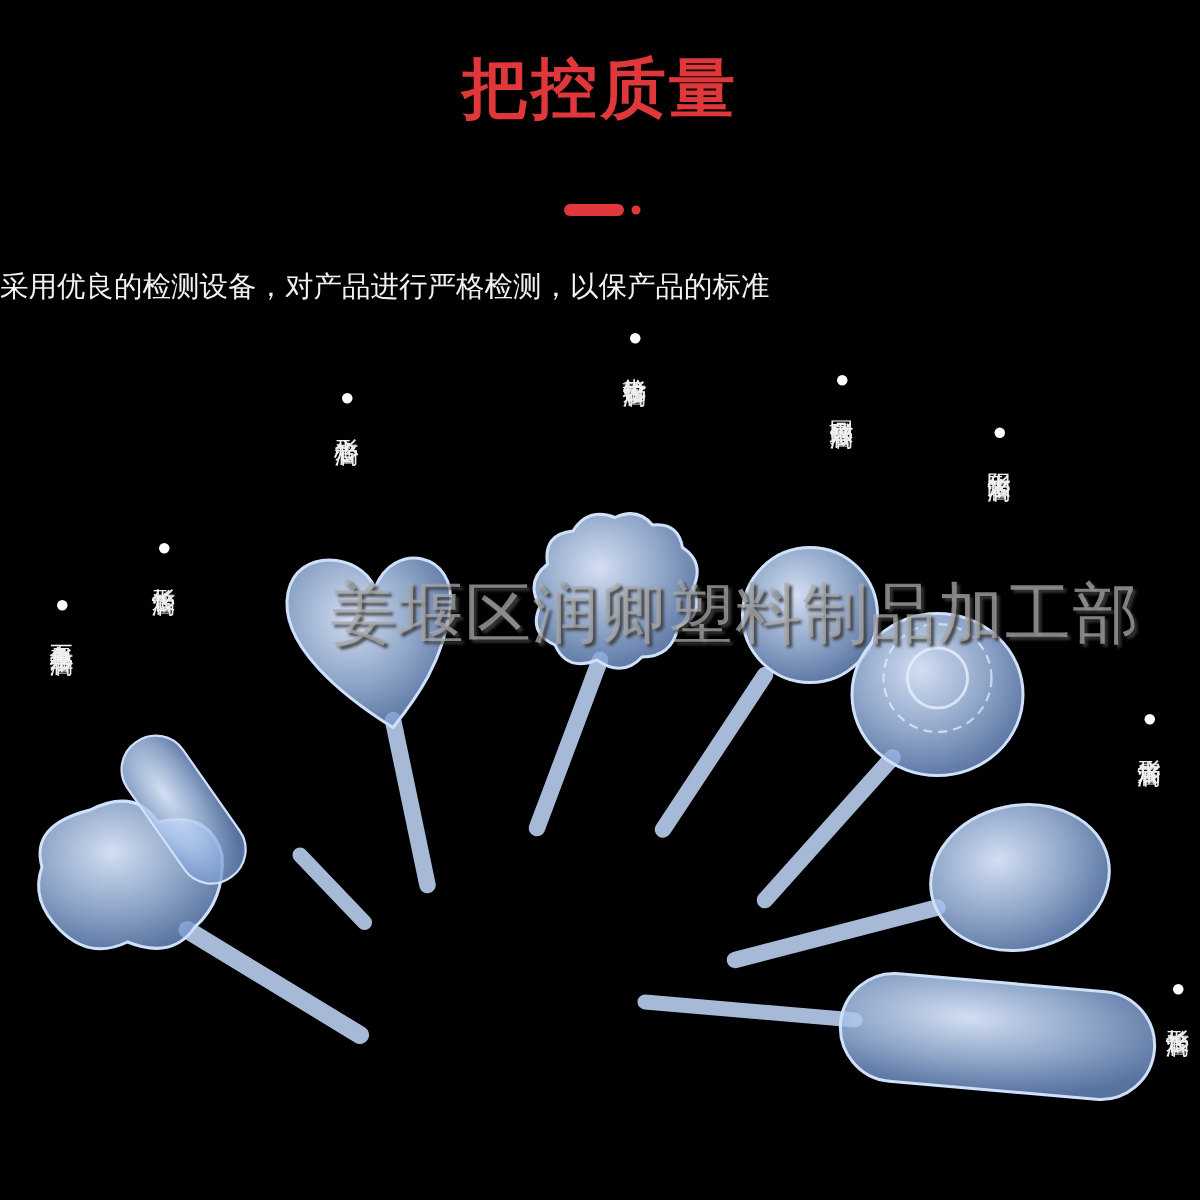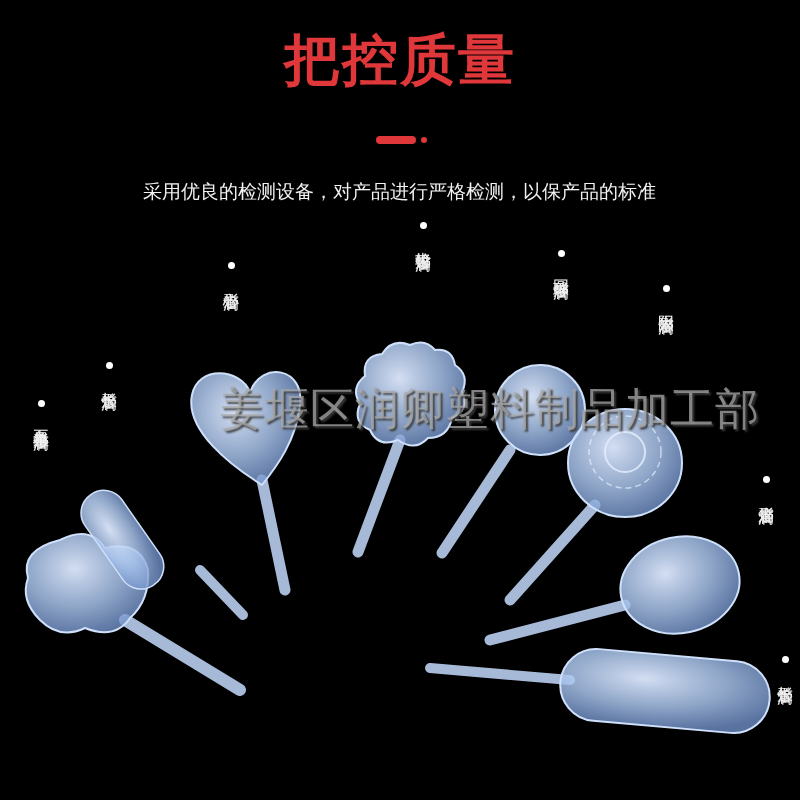--- a/index.html
+++ b/index.html
@@ -1,22 +1,22 @@
 <!DOCTYPE html>
 <html><head>
 <meta charset="utf-8">
 <style>
   html, body { margin:0; padding:0; background:#000; }
   body { width:800px; height:800px; position:relative; overflow:hidden;
          font-family:"DejaVu Sans", sans-serif; color:#fff; }
   .title { position:absolute; left:0; width:800px; top:24px; text-align:center;
-           font-size:56px; font-weight:bold; color:#e0383a; letter-spacing:2px; line-height:72px; }
+           font-size:44px; font-weight:bold; color:#e0383a; letter-spacing:2px; line-height:72px; }
   .divider { position:absolute; top:136px; left:376px; width:40px; height:8px; border-radius:4px; background:#e0383a; }
   .divider-dot { position:absolute; top:137px; left:421px; width:6px; height:6px; border-radius:3px; background:#e0383a; }
-  .subtitle { position:absolute; left:0; width:656px; top:176px; text-align:right;
+  .subtitle { position:absolute; left:0; width:656px; top:176px; text-align:left;
               font-size:19px; color:#f2f2f2; line-height:30px; }
   .label { position:absolute; display:flex; flex-direction:column; align-items:center; }
   .label .dot { width:7px; height:7px; border-radius:50%; background:#fff; margin-bottom:10px; }
   .label .txt { writing-mode:vertical-rl; text-orientation:upright; font-size:16px; line-height:18px; letter-spacing:1px; color:#f0f0f0; }
   .watermark { position:absolute; left:60px; top:380px; width:700px; text-align:right;
                font-size:44px; color:rgba(170,170,170,0.75); letter-spacing:1px;
                text-shadow: 2px 2px 2px rgba(60,60,60,0.9); z-index:5; }
   svg.scene { position:absolute; left:0; top:0; }
 </style>
 </head>

